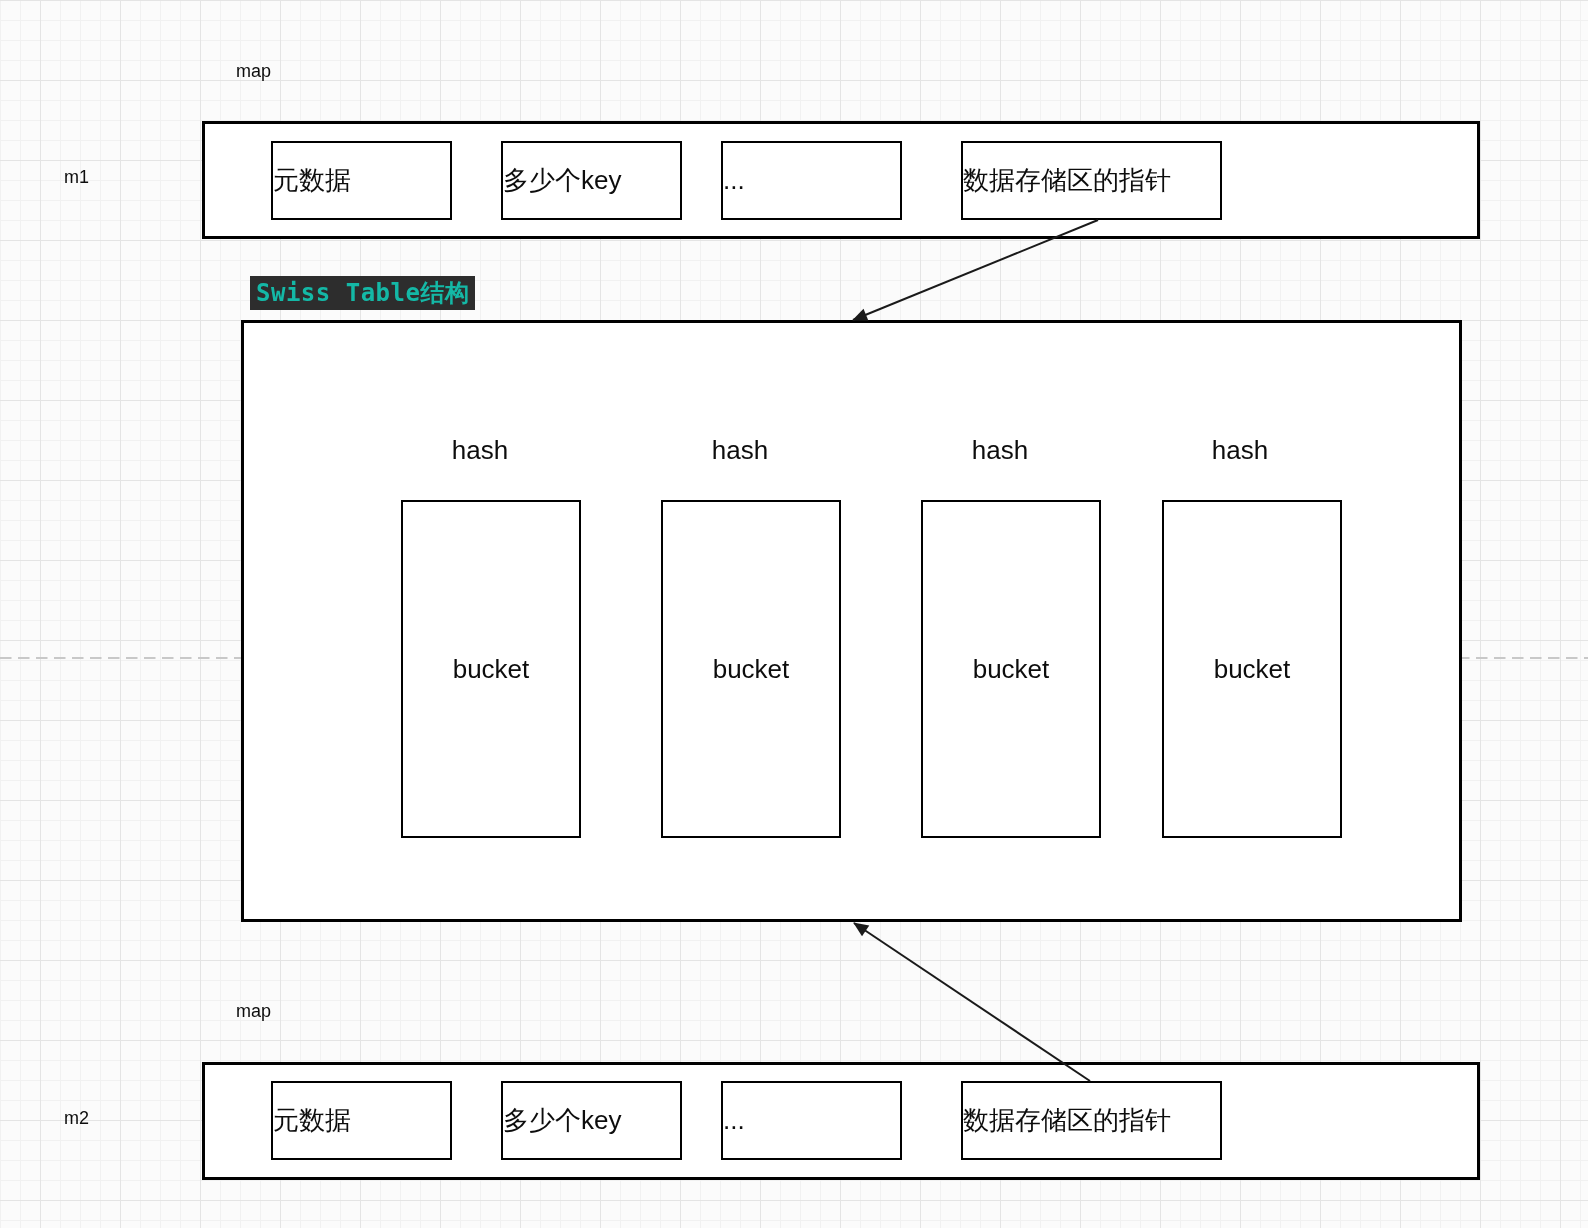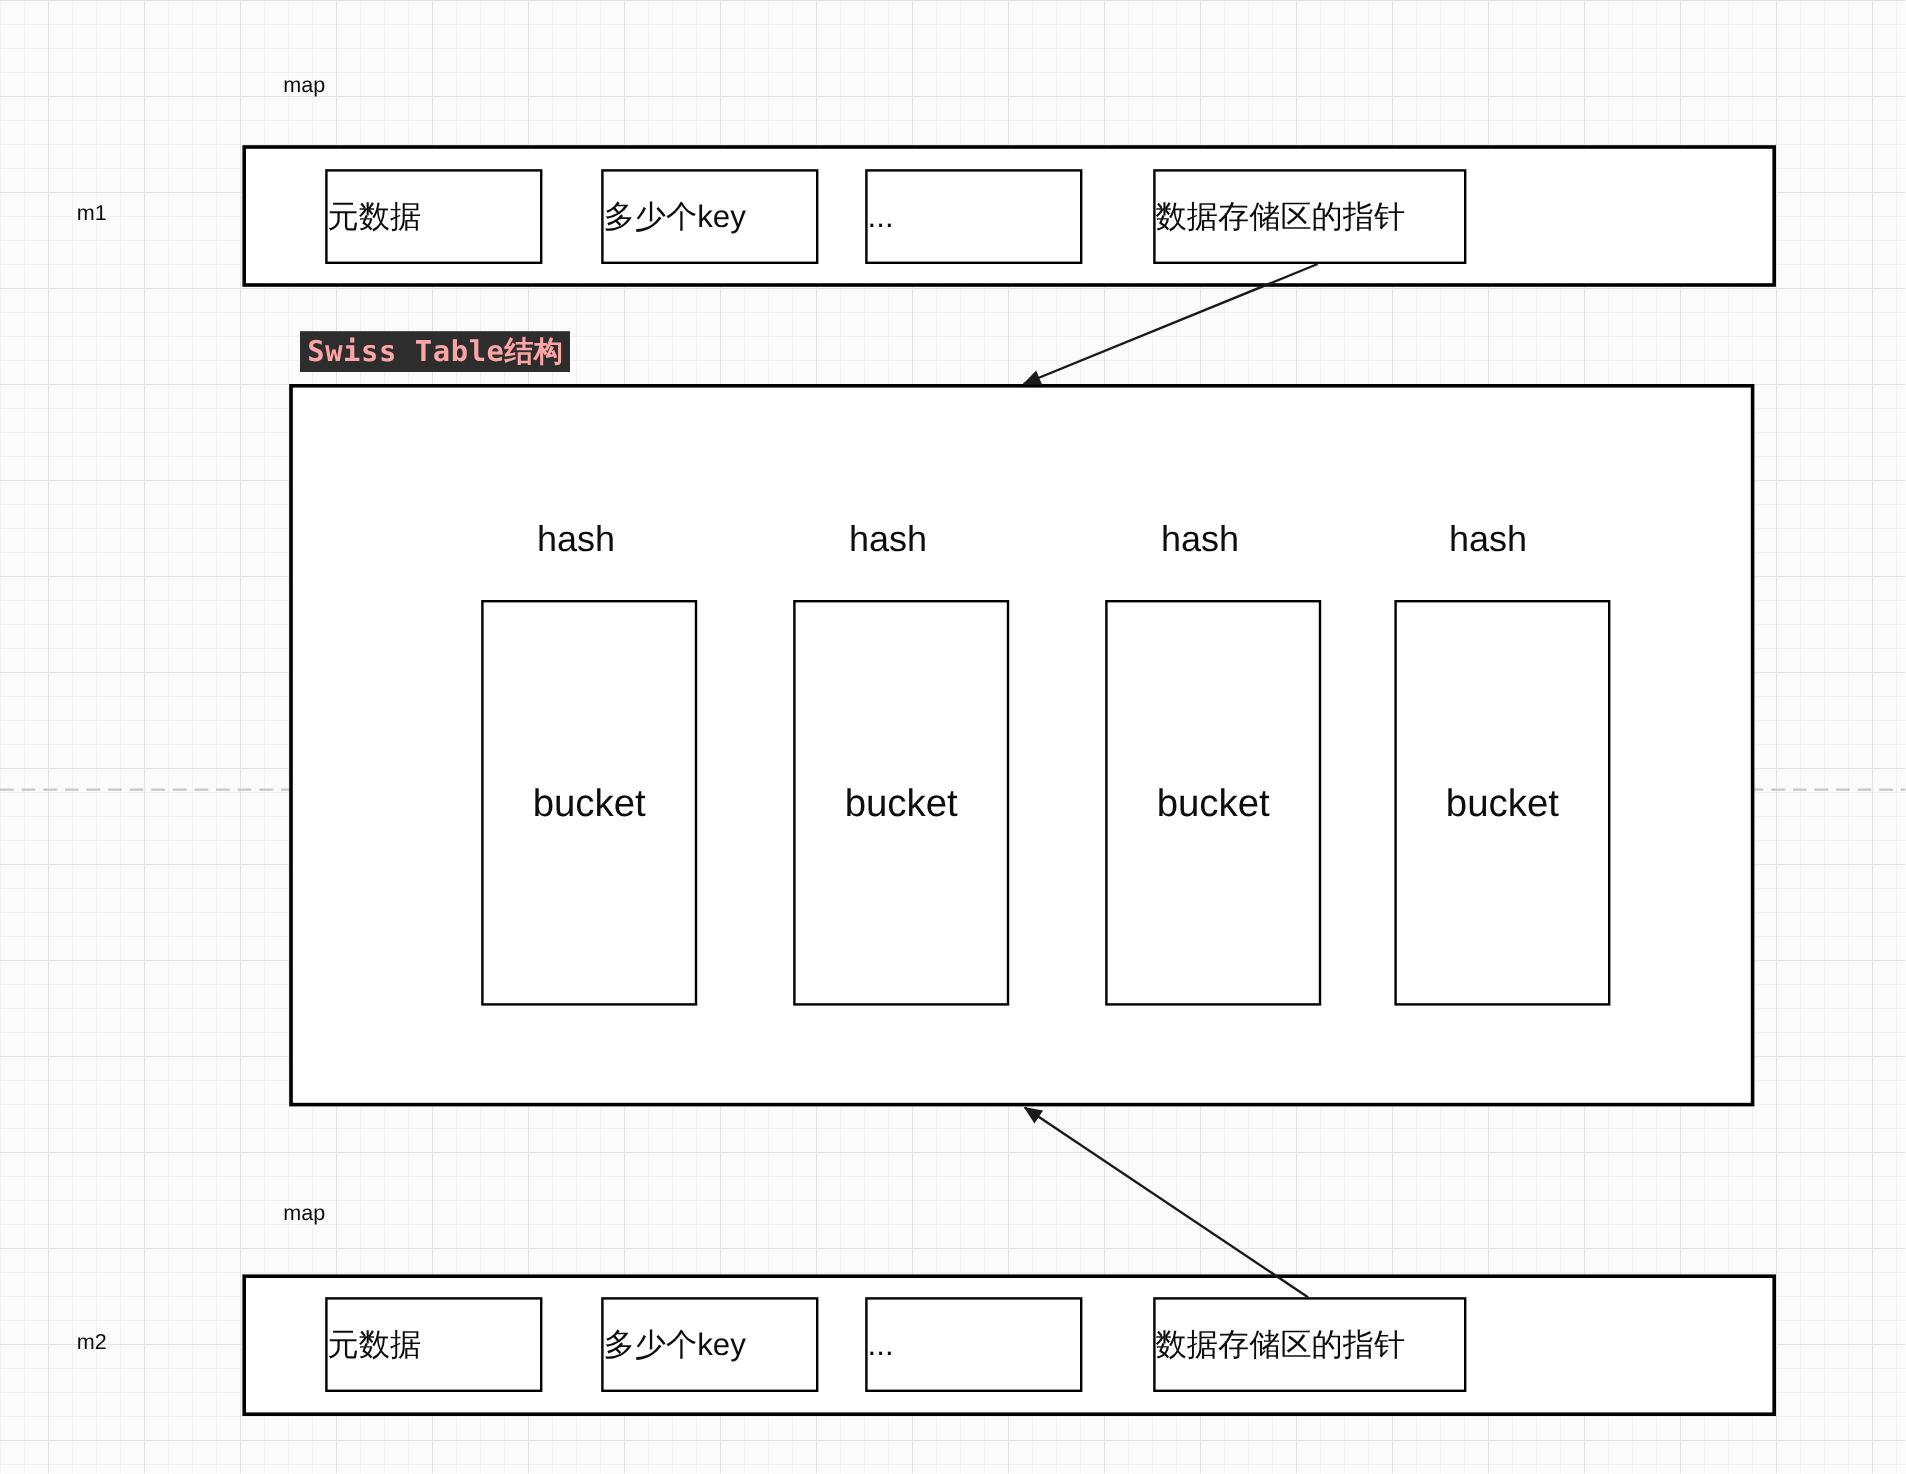--- a/index.html
+++ b/index.html
@@ -52,40 +52,40 @@
   }
   .bucket {
     position: absolute;
     z-index: 4;
     box-sizing: border-box;
     border: 2px solid #000;
     background: #ffffff;
     display: flex;
     align-items: center;
     justify-content: center;
-    font-size: 32px;
+    font-size: 26px;
   }
   .hash-label {
     position: absolute;
     z-index: 4;
     width: 160px;
     text-align: center;
-    font-size: 30px;
+    font-size: 26px;
     line-height: 28px;
   }
   .st-title {
     position: absolute;
     z-index: 5;
     left: 250px;
     top: 276px;
     height: 34px;
     line-height: 34px;
     padding: 0 6px;
     background: #2d2d2d;
-    color: #fca5a5;
+    color: #14b8a6;
     font-family: "DejaVu Sans Mono", "Liberation Mono", monospace;
     font-weight: bold;
     font-size: 24px;
     letter-spacing: 0.5px;
     white-space: nowrap;
   }
 </style>
 </head>
 <body>
 

